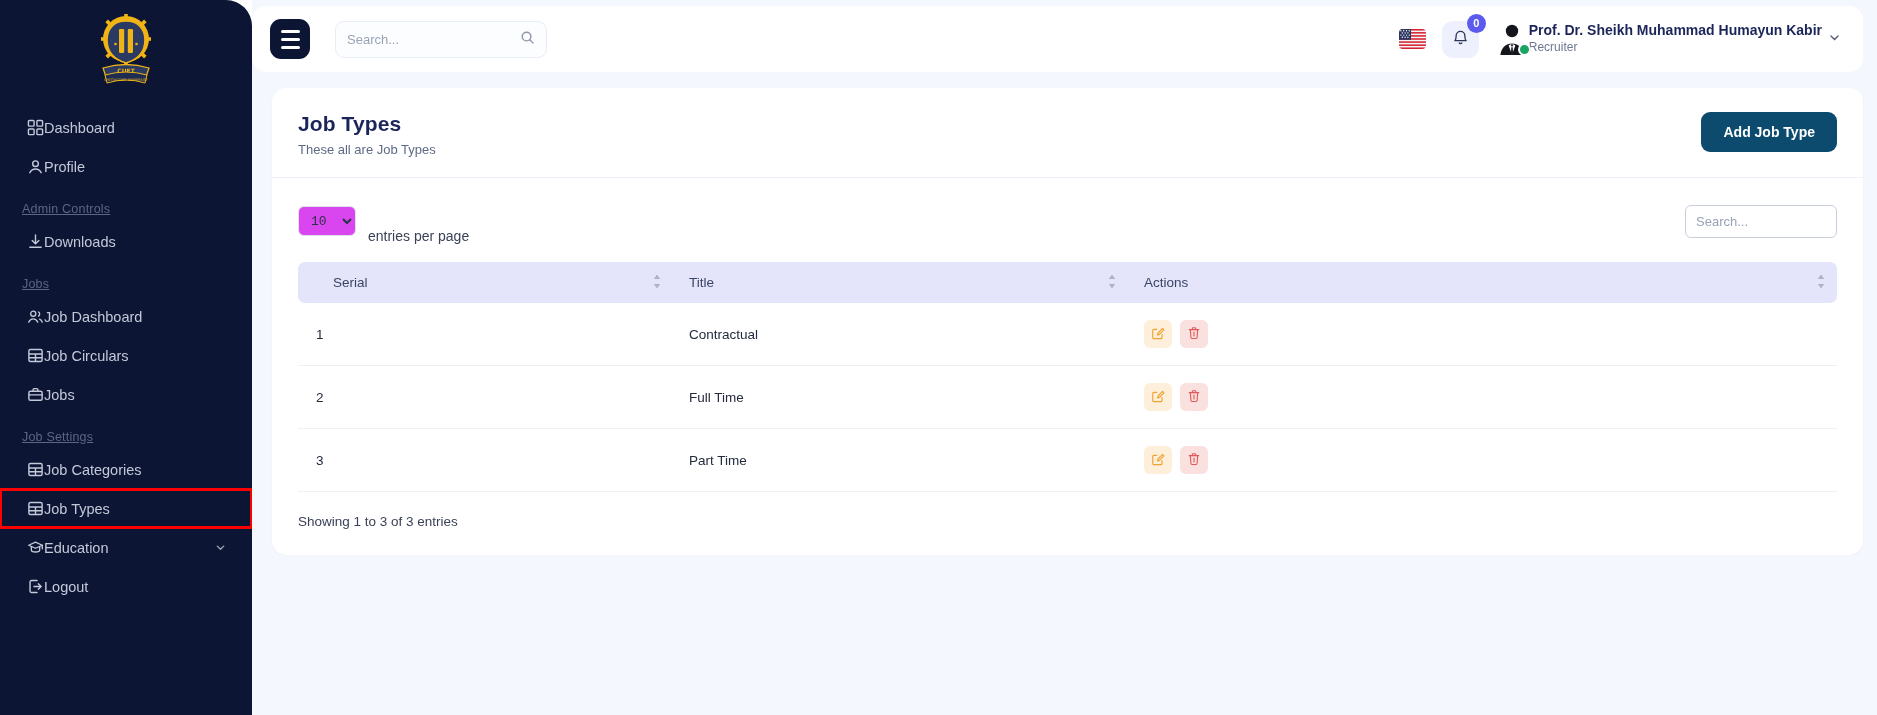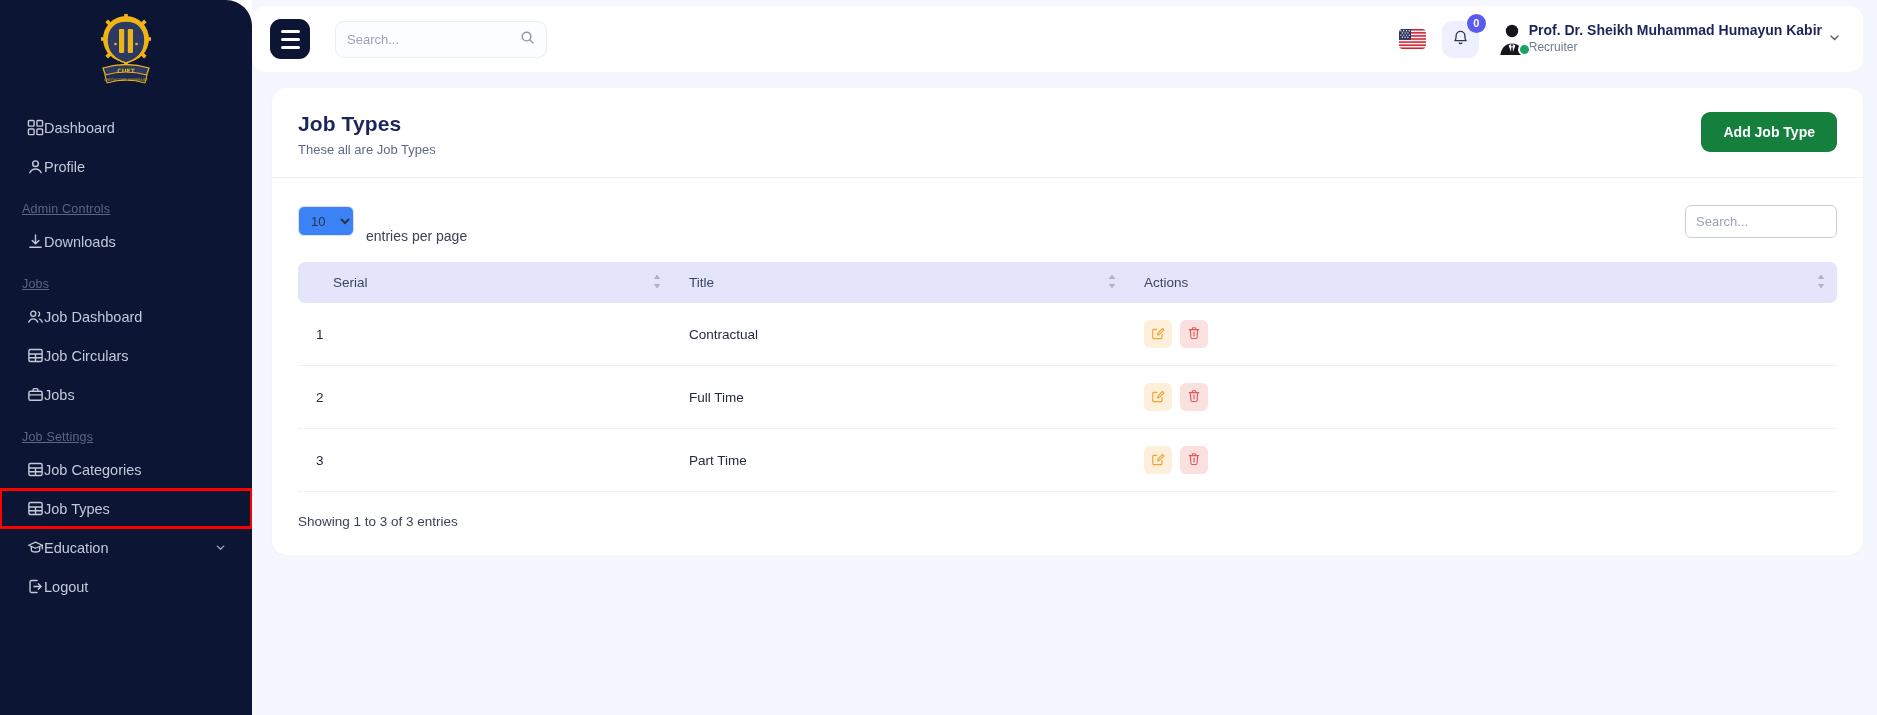--- a/index.html
+++ b/index.html
@@ -102,33 +102,33 @@
     box-shadow: 0 1px 2px rgba(20,30,60,.05);
   }
   .card-head {
     display:flex; align-items: flex-start; justify-content: space-between;
     padding: 24px 26px 20px 26px;
     border-bottom: 1px solid #EEF1F7;
   }
   .page-title { font-size: 21px; font-weight: 700; color: #1B2559; letter-spacing: .1px; }
   .page-sub { font-size: 13px; color: #5E6A85; margin-top: 6px; }
   .btn-primary {
-    background: #15803d; color: #fff; border: none;
+    background: #0c4a6e; color: #fff; border: none;
     font-family: "Liberation Sans", sans-serif;
     font-size: 14px; font-weight: 700;
     padding: 0 22px; height: 40px; border-radius: 9px; cursor: pointer;
     white-space: nowrap;
   }
   .card-body { padding: 20px 26px 26px 26px; }
 
   .table-controls { display:flex; align-items:center; justify-content: space-between; margin-bottom: 18px; }
   .entries-left { display:flex; align-items:center; gap: 12px; }
   .entries-select {
     height: 30px; border: 1px solid #DDE2EC; border-radius: 6px;
-    background: #3b82f6; font-family: Liberation Sans, sans-serif;
+    background: #d946ef; font-family: Liberation Mono, monospace;
     font-size: 13px; color: #2B3445; padding: 0 4px 0 8px; cursor: pointer;
   }
   .entries-label { font-size: 14px; color: #3A4256; margin-top: 30px; }
   .table-search {
     width: 152px; height: 33px; border: 1px solid #C9CFDC; border-radius: 6px;
     background: #fff; padding: 0 10px;
     font-family: "Liberation Sans", sans-serif; font-size: 13px; color: #3A4256;
     outline: none;
   }
   .table-search::placeholder { color: #9AA3B6; }

